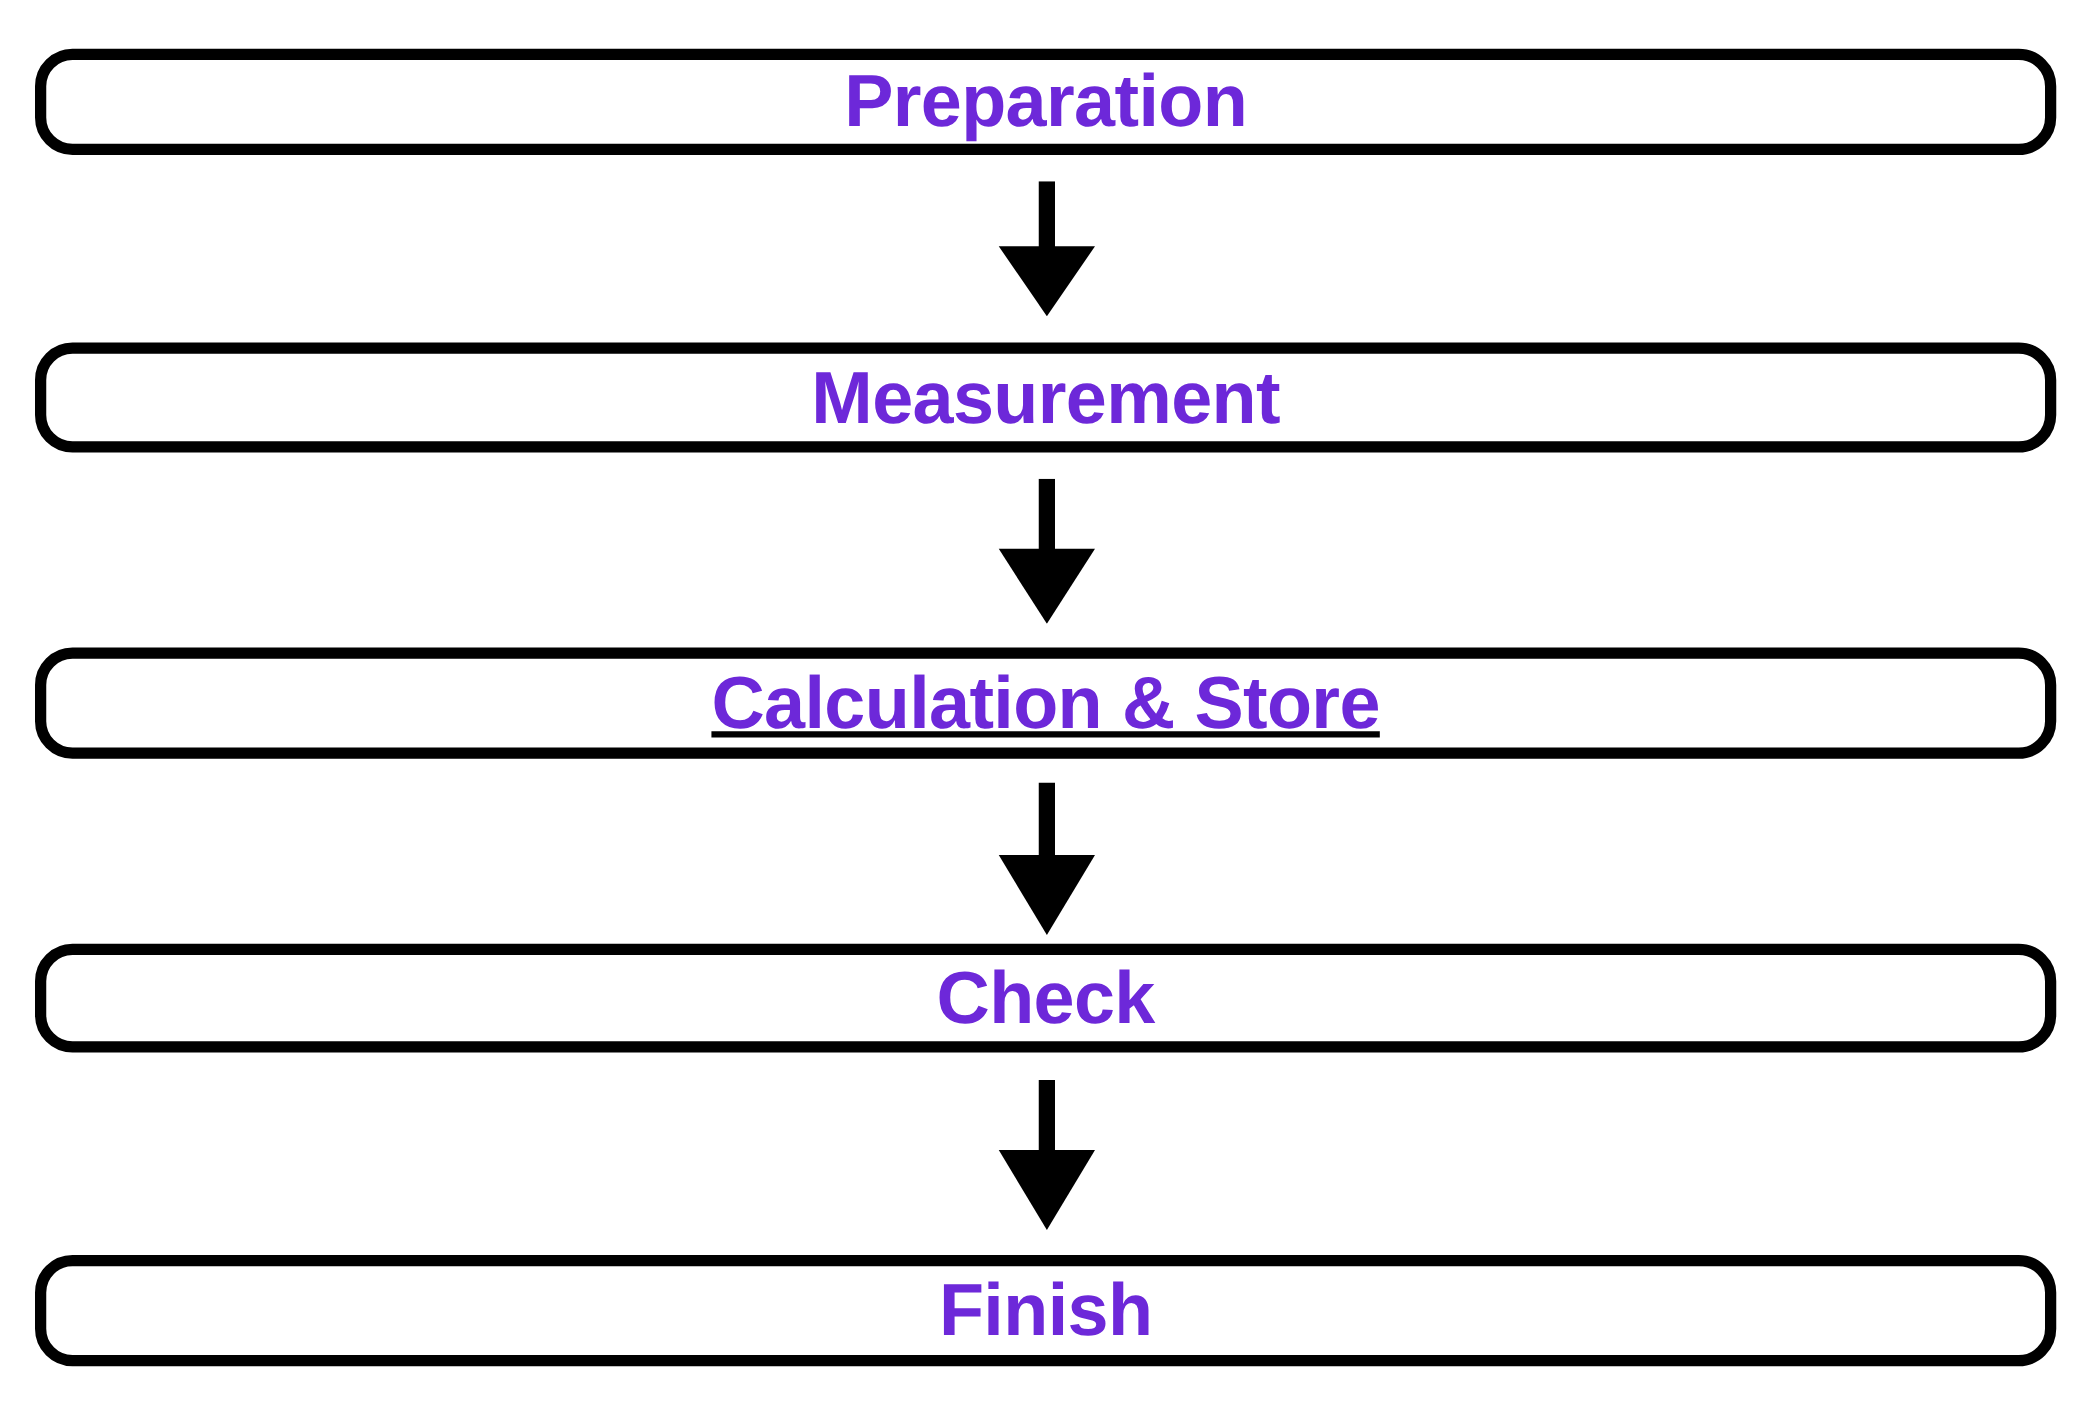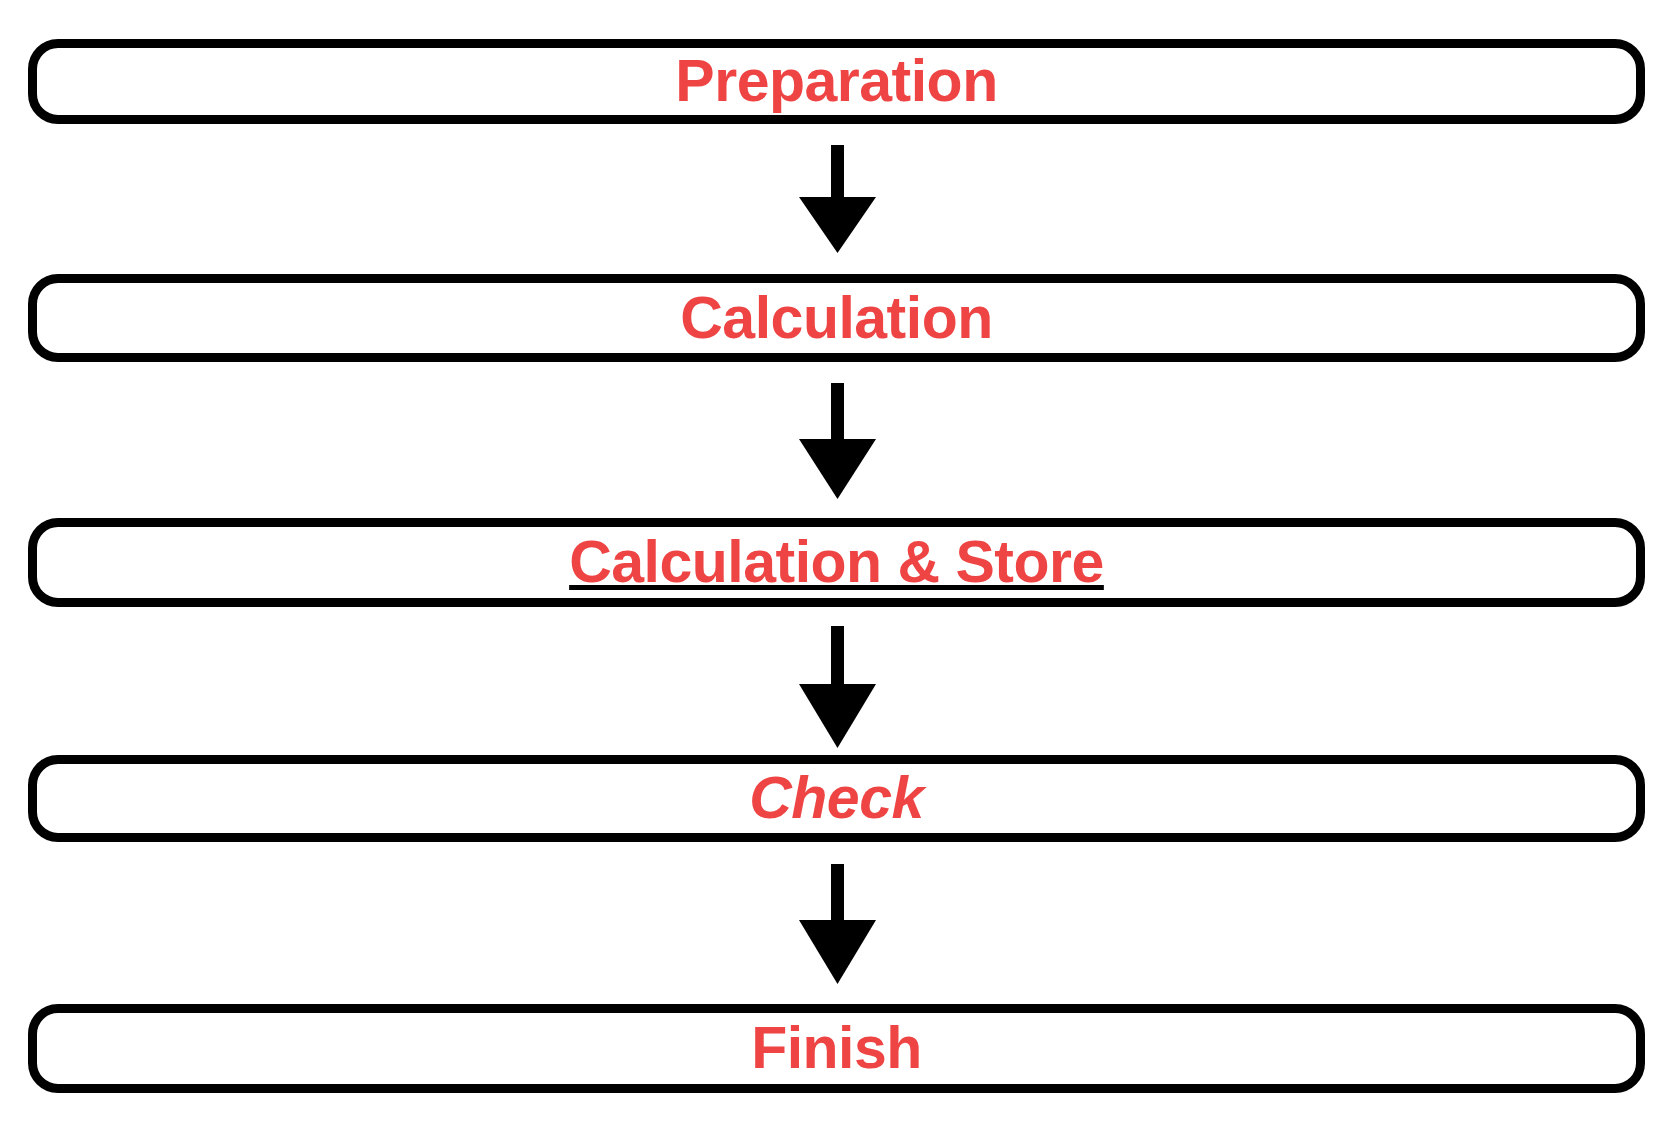--- a/index.html
+++ b/index.html
@@ -27,40 +27,40 @@
     background: #ffffff;
     border: 9px solid #000000;
     border-radius: 30px;
     display: flex;
     align-items: center;
     justify-content: center;
   }
   .node-label {
     font-size: 59px;
     font-weight: bold;
-    color: #ef4444;
+    color: #6d28d9;
     letter-spacing: -0.5px;
     line-height: 1;
     white-space: nowrap;
     text-align: center;
   }
   .connector {
     position: absolute;
     left: 0;
     width: 1665px;
     pointer-events: none;
   }
   .connector svg {
     display: block;
   }
   
   #node-0 { top: 39px;   height: 85px; }
   #node-1 { top: 274px;  height: 88px; }
   #node-2 { top: 518px;  height: 89px; text-decoration: underline; }
-  #node-3 { top: 755px;  height: 87px; font-style: italic; }
+  #node-3 { top: 755px;  height: 87px; }
   #node-4 { top: 1004px; height: 89px; }
   
   #connector-0 { top: 145px; height: 108px; }
   #connector-1 { top: 383px; height: 116px; }
   #connector-2 { top: 626px; height: 122px; }
   #connector-3 { top: 864px; height: 120px; }
 </style>
 </head>
 <body>
 
@@ -73,21 +73,21 @@
   <div class="connector" id="connector-0">
     <svg width="1665" height="108" viewBox="0 0 1665 108" xmlns="http://www.w3.org/2000/svg">
       <g>
         <rect x="831" y="0" width="13" height="56" fill="#000000"></rect>
         <polygon points="799,52 876,52 837.5,108" fill="#000000"></polygon>
       </g>
     </svg>
   </div>
 
   <div class="node" id="node-1">
-    <span class="node-label">Calculation</span>
+    <span class="node-label">Measurement</span>
   </div>
 
   <div class="connector" id="connector-1">
     <svg width="1665" height="116" viewBox="0 0 1665 116" xmlns="http://www.w3.org/2000/svg">
       <g>
         <rect x="831" y="0" width="13" height="60" fill="#000000"></rect>
         <polygon points="799,56 876,56 837.5,116" fill="#000000"></polygon>
       </g>
     </svg>
   </div>

